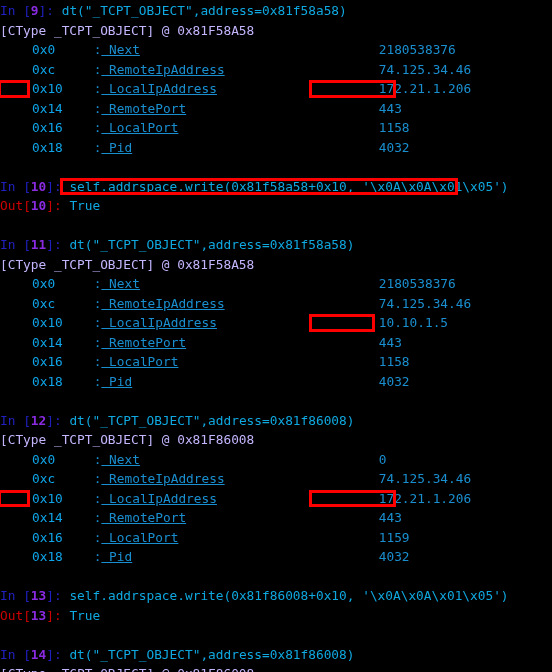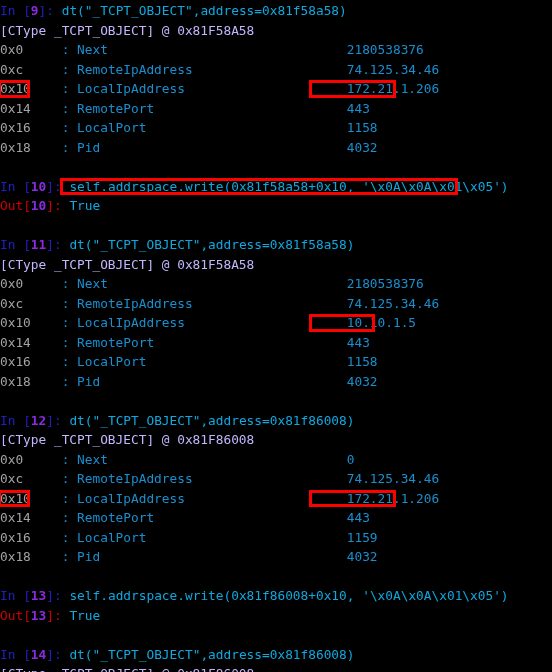--- a/index.html
+++ b/index.html
@@ -37,23 +37,23 @@
   .prompt-in     { color: #2020c0; }        
   .prompt-bracket{ color: #2020c0; }        
   .prompt-num    { color: #8a2be2; font-weight: bold; }  
   .prompt-colon  { color: #2020c0; }
   .out-label     { color: #cc0000; text-align: center; }
   .out-bracket   { color: #cc0000; }
   .out-num       { color: #8a2be2; font-weight: bold; }
   .out-colon     { color: #cc0000; }
   .code          { color: #0fa8e0; }
   .plain         { color: #c4b5fd; }
-  .field-off     { color: #a3a3a3; }
+  .field-off     { color: #0ea5e9; margin-left: 32px; }
   .field-sep     { color: #1a8fd0; }
-  .field-name    { color: #1a8fd0; }
+  .field-name    { color: #1a8fd0; text-decoration: underline; }
   .field-val     { color: #1a8fd0; text-align: center; }
 
   
   .hl {
     position: absolute;
     border: 3px solid #ff0000;
     box-sizing: border-box;
     pointer-events: none;
   }
 </style>

